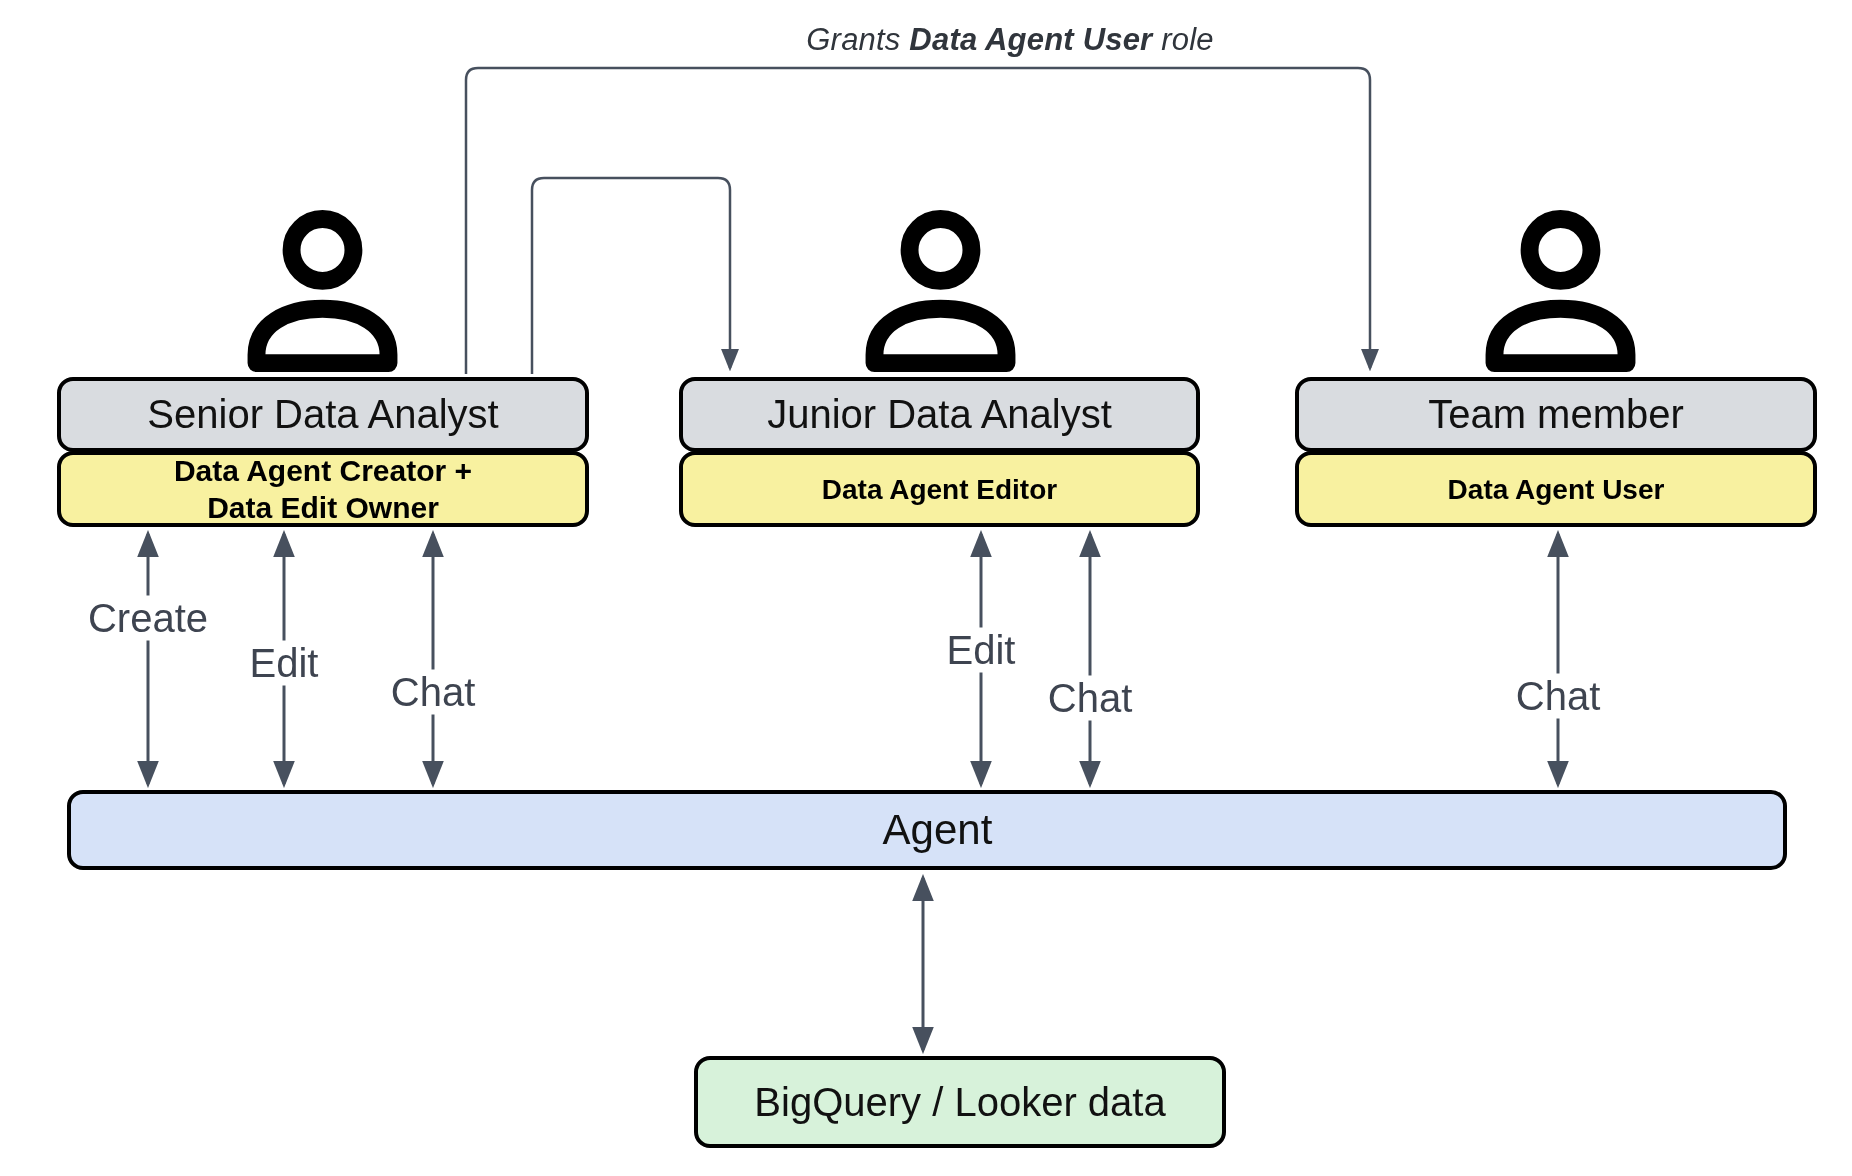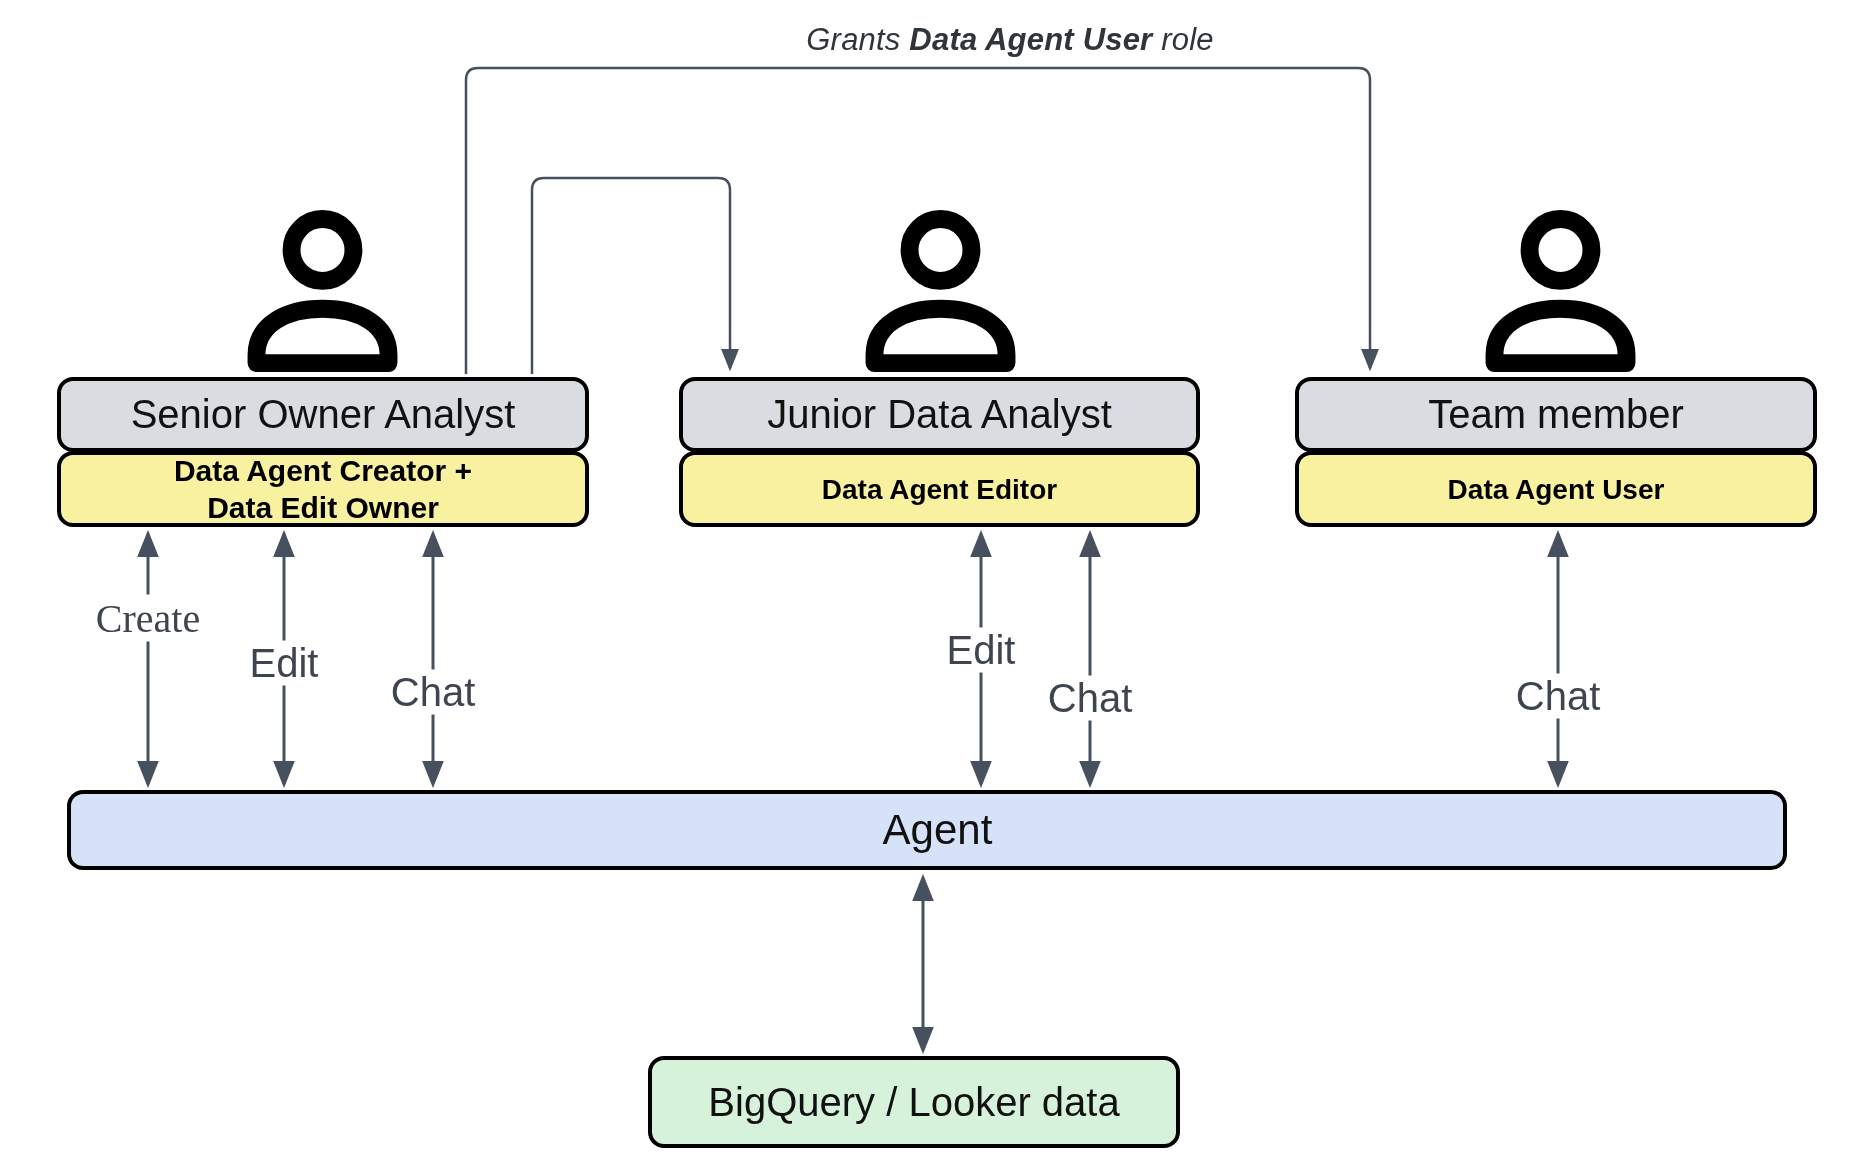--- a/index.html
+++ b/index.html
@@ -93,21 +93,21 @@
     <circle cx="12" cy="6.25" r="4.5" fill="none" stroke="#000" stroke-width="2.6"></circle>
     <path d="M2.4,22.7 v-1.2 c0,-4.4 4.3,-6.7 9.6,-6.7 s9.6,2.3 9.6,6.7 v1.2 z" fill="none" stroke="#000" stroke-width="2.6" stroke-linejoin="round"></path>
   </svg>
   <svg class="person" style="left:1478px;top:207px;" viewBox="0 0 24 24" aria-hidden="true">
     <circle cx="12" cy="6.25" r="4.5" fill="none" stroke="#000" stroke-width="2.6"></circle>
     <path d="M2.4,22.7 v-1.2 c0,-4.4 4.3,-6.7 9.6,-6.7 s9.6,2.3 9.6,6.7 v1.2 z" fill="none" stroke="#000" stroke-width="2.6" stroke-linejoin="round"></path>
   </svg>
 
   <div class="card" style="left:57px;top:377px;width:532px;">
     <div class="card-title">
-      <span>Senior Owner Analyst</span>
+      <span>Senior Data Analyst</span>
     </div>
     <div class="card-role">
       <div>Data Agent Creator +</div>
       <div>Data Edit Owner</div>
     </div>
   </div>
 
   <div class="card" style="left:1295px;top:377px;width:522px;">
     <div class="card-title">
       <span>Team member</span>
@@ -121,28 +121,28 @@
   <div class="card" style="left:679px;top:377px;width:521px;">
     <div class="card-title">
       <span>Junior Data Analyst</span>
     </div>
     <div class="card-role" style="font-size:28px;">
       <div>Data Agent Editor</div>
       <div></div>
     </div>
   </div>
 
-  <div class="action-label" style="left:148px;top:618px;font-family:Liberation Serif, serif;">Create</div>
+  <div class="action-label" style="left:148px;top:618px;">Create</div>
   <div class="action-label" style="left:284px;top:663px;">Edit</div>
   <div class="action-label" style="left:433px;top:692px;">Chat</div>
   <div class="action-label" style="left:981px;top:650px;">Edit</div>
   <div class="action-label" style="left:1090px;top:698px;">Chat</div>
   <div class="action-label" style="left:1558px;top:696px;">Chat</div>
 
   <div class="agent-bar" style="left:67px;top:790px;width:1720px;height:80px;padding-left:21px;">
     <span>Agent</span>
   </div>
 
-  <div class="data-box" style="left:648px;top:1056px;width:532px;height:92px;">
+  <div class="data-box" style="left:694px;top:1056px;width:532px;height:92px;">
     <span>BigQuery / Looker data</span>
   </div>
 
 </div>
 
 </body></html>

